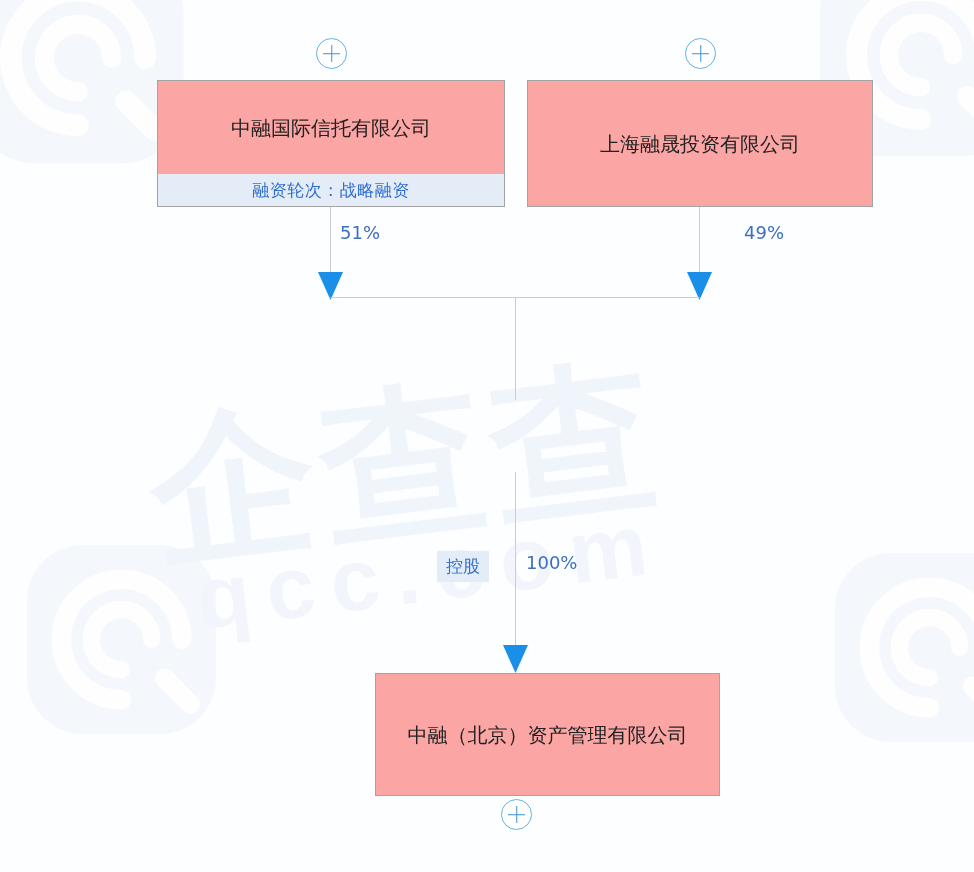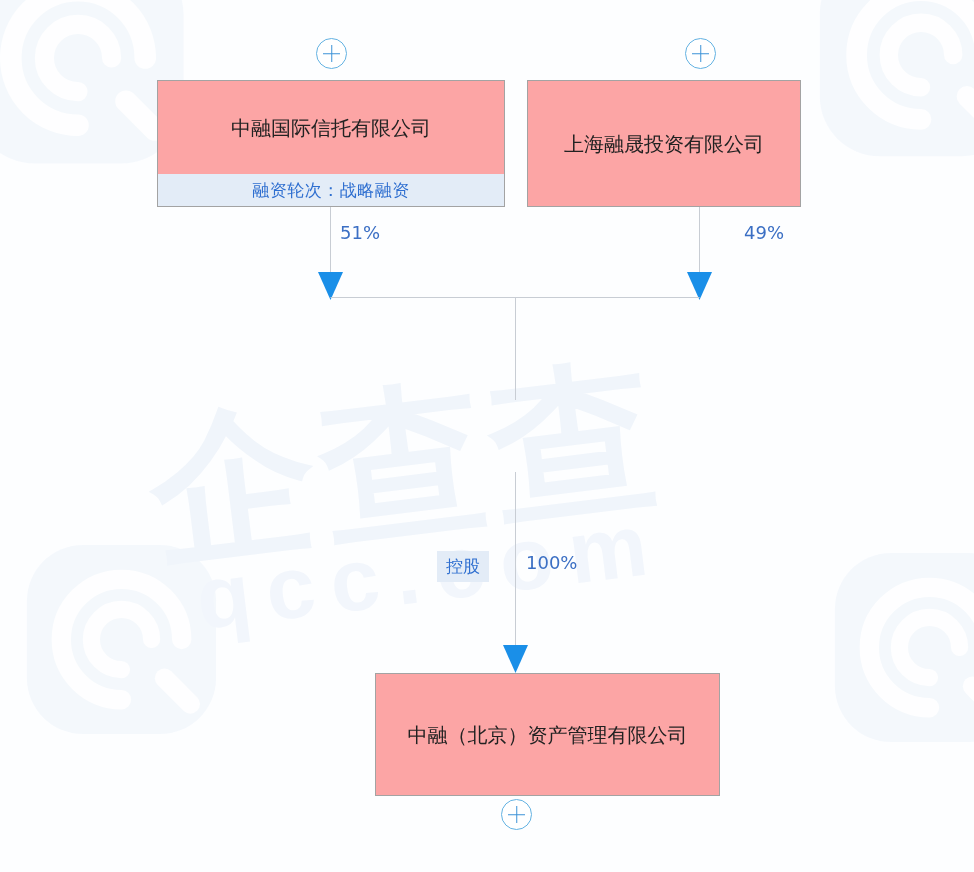--- a/index.html
+++ b/index.html
@@ -218,21 +218,21 @@
     <line x1="515.5" y1="472" x2="515.5" y2="645" stroke="#c8cdd4" stroke-width="1"></line>
     <polygon points="503,645 528,645 515.5,673" fill="#1a8fe8"></polygon>
   </svg>
 
   <div class="node" style="left:157px; top:80px; width:348px; height:127px;">
     <div class="node-title">中融国际信托有限公司</div>
     <div class="node-sub">融资轮次：战略融资</div>
   </div>
   <div class="expand-btn" style="left:316px; top:38px;"></div>
 
-  <div class="node" style="left:527px; top:80px; width:274px; height:127px;">
+  <div class="node" style="left:527px; top:80px; width:346px; height:127px;">
     <div class="node-title">上海融晟投资有限公司</div>
   </div>
   <div class="expand-btn" style="left:685px; top:38px;"></div>
 
   <div class="edge-pct" style="left:340px; top:222px;">51%</div>
   <div class="edge-pct" style="left:744px; top:222px;">49%</div>
 
 
   <div class="edge-tag" style="left:437px; top:551px;text-align:center;">控股</div>
   <div class="edge-pct" style="left:526px; top:552px;">100%</div>

